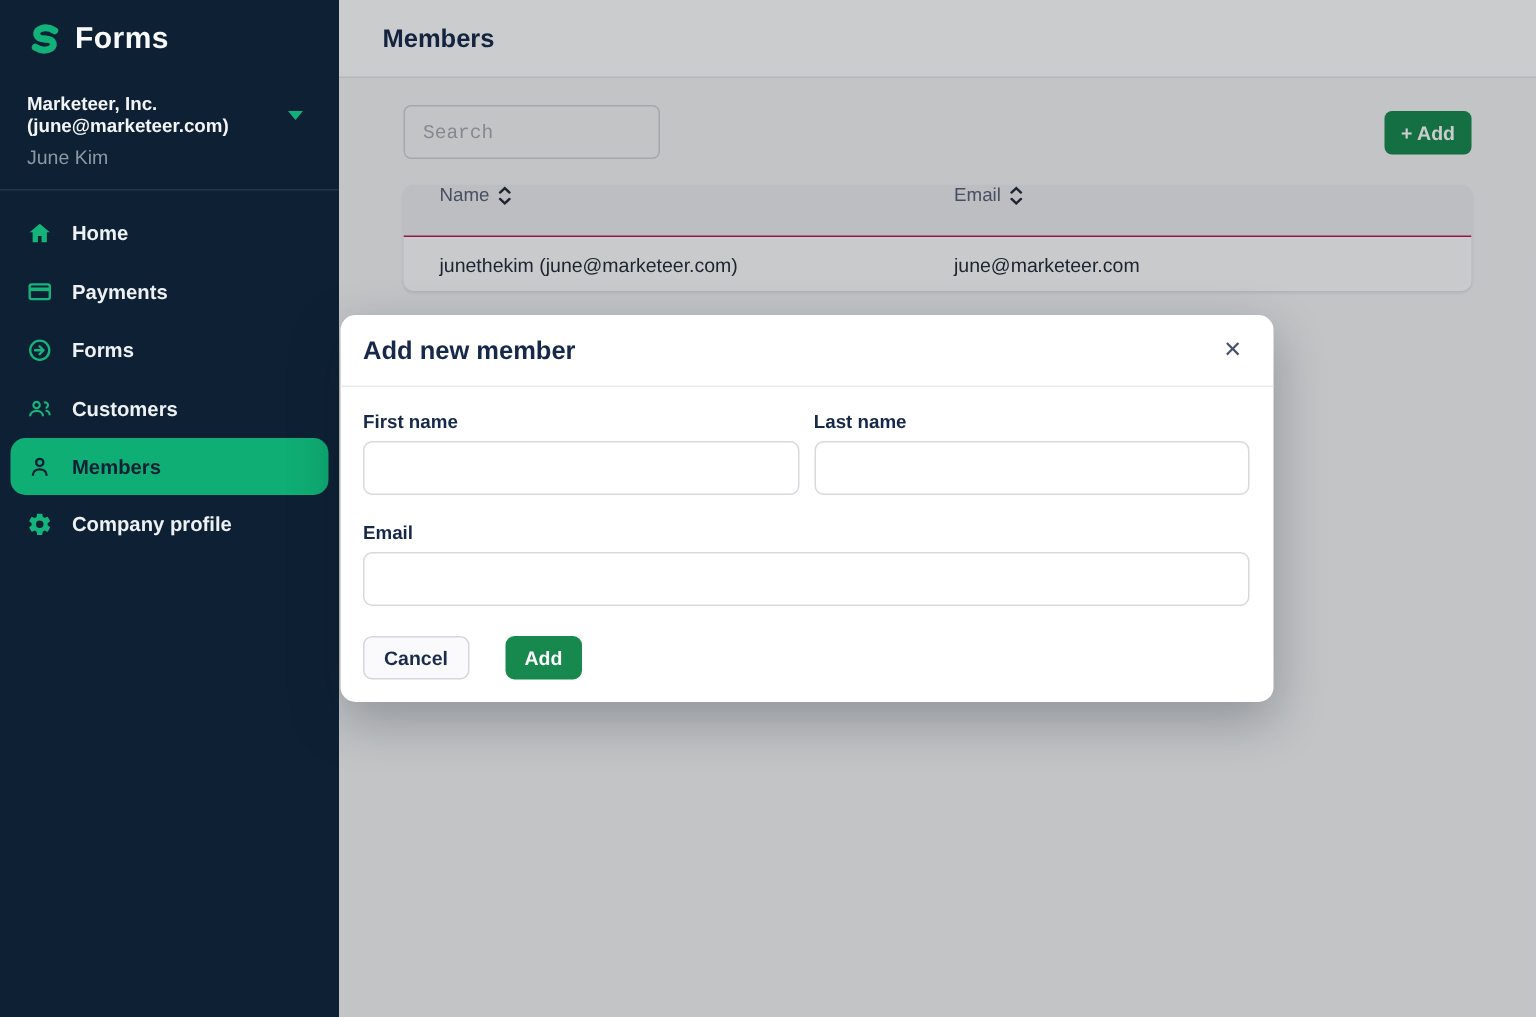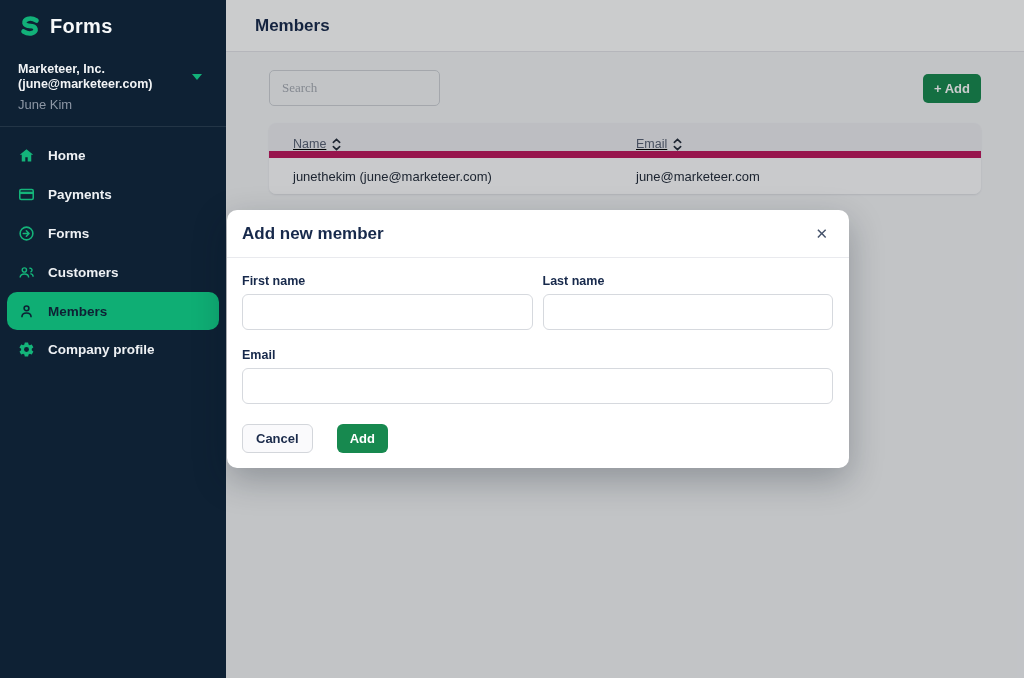--- a/index.html
+++ b/index.html
@@ -22,28 +22,28 @@
   .nav-item .nicon { width:17px; height:17px; color:#14b47a; flex:0 0 17px; display:flex; }
   .nav-item.active { background:#0fae74; color:#0e2134; border-radius:10px; margin:0 7px; padding-left:11px; height:38px; }
   .nav-item.active .nicon { color:#0e2134; }
 
   
   .main { position:absolute; left:226px; top:0; width:798px; height:678px; background:#f4f5f7; }
   .main-header { height:52px; background:#ffffff; border-bottom:1px solid #e3e4e8; display:flex; align-items:center; padding-left:29px; }
   .page-title { font-size:17px; font-weight:bold; color:#17294b; }
   .toolbar { position:absolute; left:0; top:52px; width:100%; }
   .search-input { position:absolute; left:43px; top:18px; width:171px; height:36px; border:1px solid #ced1d6; border-radius:5px;
-    background:transparent; padding:0 12px; font-size:13px; color:#333; outline:none; font-family:Liberation Serif, serif; }
+    background:transparent; padding:0 12px; font-size:13px; color:#333; outline:none; font-family:Liberation Mono, monospace; }
   .search-input::placeholder { color:#a6abb3; }
   .add-btn { position:absolute; right:43px; top:22px; height:29px; padding:0 11px; background:#17894f; color:#fff;
     border:none; border-radius:5px; font-size:13px; font-weight:bold; cursor:pointer; font-family:"Liberation Sans", sans-serif; }
 
   .table-wrap { position:absolute; left:43px; top:123px; width:712px; border-radius:7px; overflow:hidden;
     box-shadow:0 1px 2px rgba(20,30,50,.10); }
-  .t-header { display:flex; height:35px; background:#eeeef2; align-items:flex-end; border-bottom:7px solid #be185d;text-decoration:underline; }
+  .t-header { display:flex; height:35px; background:#eeeef2; align-items:flex-start; border-bottom:1px solid #be185d; }
   .t-row { display:flex; height:36px; background:#fdfdfe; align-items:center; cursor:pointer; }
   .cell-name { width:367px; padding-left:24px; }
   .cell-email { flex:1; }
   .th { font-size:12.5px; color:#596275; display:flex; align-items:center; gap:6px; }
   .sort-icon { display:inline-flex; flex-direction:column; gap:1px; cursor:pointer; color:#232c3a; }
   .td { font-size:13px; color:#232c3a; }
 
   
   .overlay { position:absolute; left:226px; top:0; width:798px; height:678px; background:rgba(10,14,20,.21); z-index:8; }
   .modal { position:absolute; left:227px; top:210px; width:622px; background:#ffffff; border-radius:10px; z-index:9;

